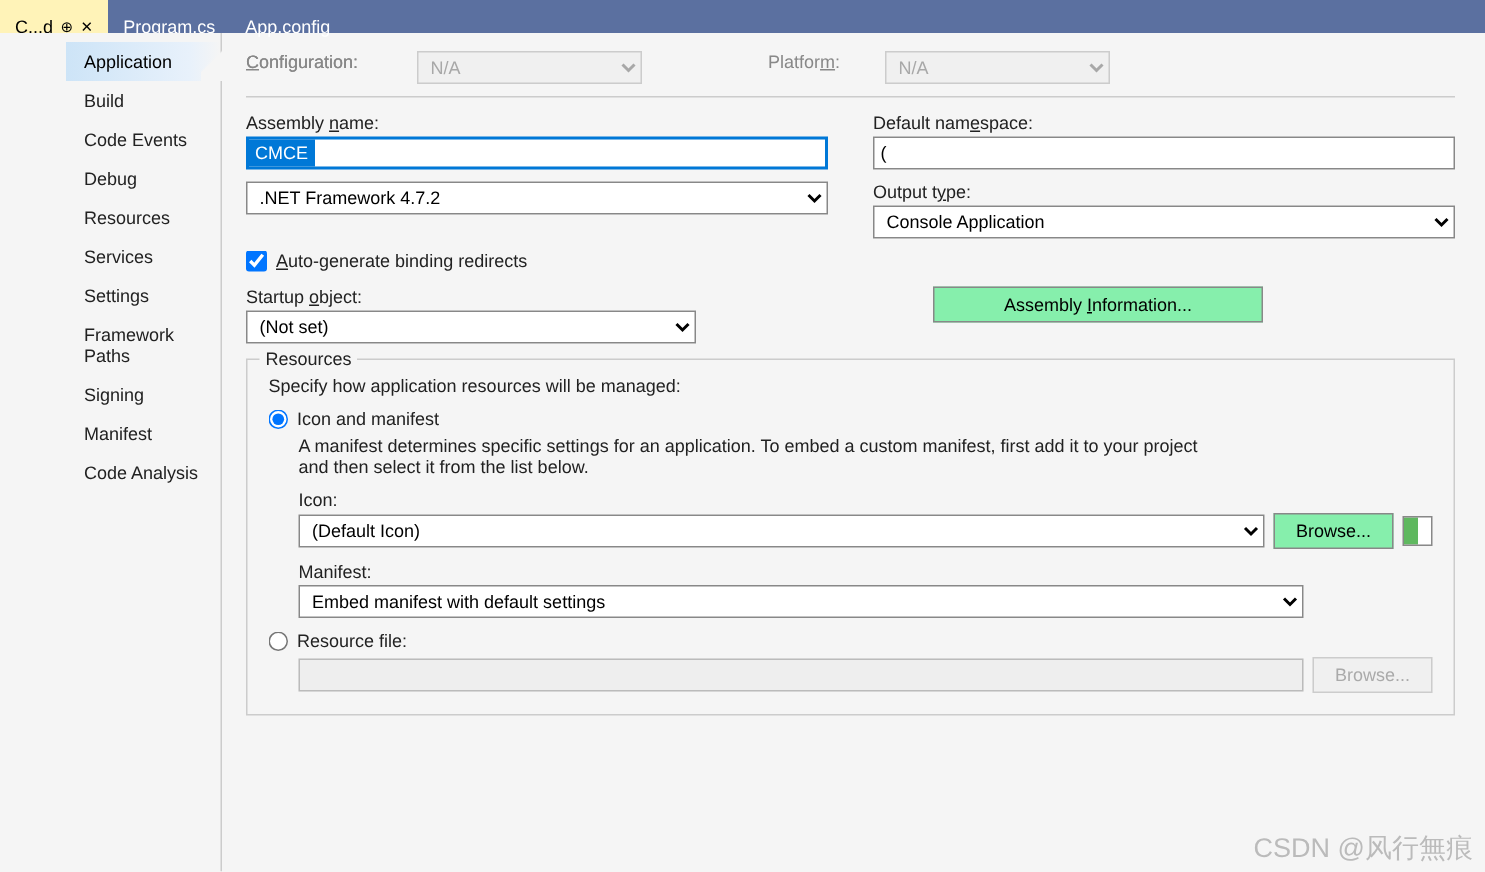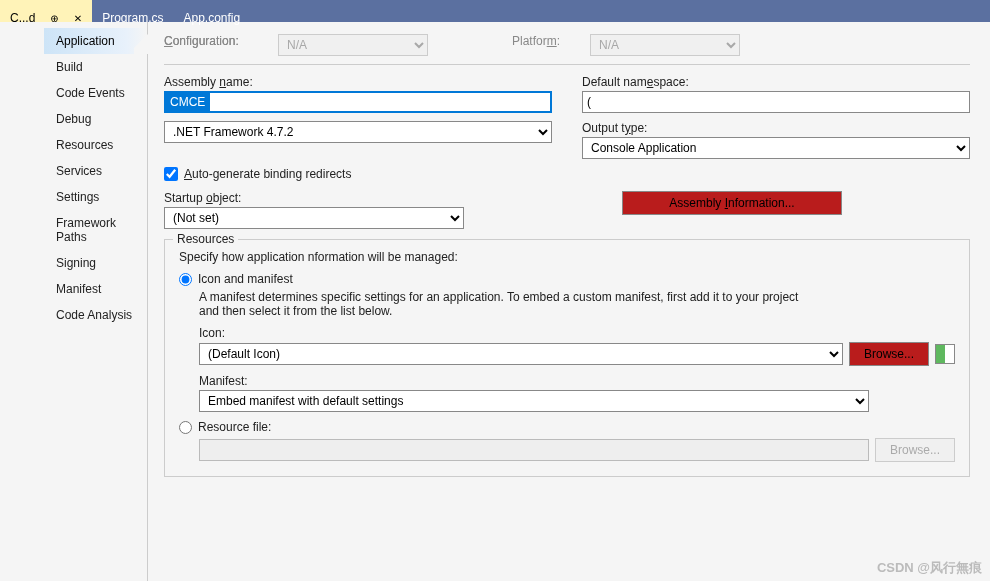--- a/index.html
+++ b/index.html
@@ -1,45 +1,45 @@
 <!DOCTYPE html>
 <html><head>
 <meta charset="utf-8">
 <style>
 * { box-sizing: border-box; margin: 0; padding: 0; font-family: 'Segoe UI', Tahoma, sans-serif; font-size: 12px; }
 body { background: #f5f5f5; width: 990px; height: 581px; overflow: hidden; }
 .tabs { display: flex; background: #5b70a0; height: 22px; }
-.tab { padding: 18px 10px; color: #fff; display: flex; align-items: center; gap: 15px; cursor: pointer; }
+.tab { padding: 18px 10px; color: #fff; display: flex; align-items: center; gap: 5px; cursor: pointer; }
 .tab.active { background: #fff3b8; color: #000; }
 .tab-icon { font-size: 10px; }
 .content { display: flex; height: calc(100% - 22px); }
 .sidebar { width: 148px; background: #f5f5f5; border-right: 1px solid #ccc; padding-top: 6px; padding-left: 44px; }
 .side-item { padding: 6px 12px; cursor: pointer; color: #222; }
 .side-item.active { background: linear-gradient(to right, #cde4f7, #e8f1fb 80%, transparent); color: #000; position: relative; }
 .side-item.active::after { content: ''; position: absolute; right: -1px; top: 0; bottom: 0; width: 14px; background: linear-gradient(135deg, transparent 48%, #f5f5f5 52%); }
 .main { flex: 1; padding: 12px 20px 12px 16px; overflow-y: auto; color: #222; }
 .row { display: flex; gap: 30px; margin-bottom: 8px; align-items: flex-start; }
 .col { flex: 1; display: flex; flex-direction: column; }
 .lbl { margin-bottom: 2px; color: #222; }
 .lbl.dis { color: #888; }
 input[type=text], select { width: 100%; height: 22px; border: 1px solid #888; padding: 0 4px; background: #fff; font-size: 12px; }
 input.selected { background: linear-gradient(to right, #0078d7 0, #0078d7 44px, #fff 44px); color: #fff; border: 2px solid #0078d7; }
 select:disabled, input:disabled { background: #eee; color: #888; border-color: #bbb; }
 .cb-row { display: flex; align-items: center; gap: 6px; margin: 6px 0 10px; }
 .cb-row input { width: 14px; height: 14px; }
-.btn { height: 24px; padding: 0 14px; border: 1px solid #888; background: #b91c1c; cursor: pointer; }
+.btn { height: 24px; padding: 0 14px; border: 1px solid #888; background: #86efac; cursor: pointer; }
 .btn:disabled { color: #aaa; border-color: #ccc; background: #f0f0f0; }
 .fieldset { border: 1px solid #ccc; padding: 10px 14px 14px; margin-top: 10px; position: relative; }
 .legend { position: absolute; top: -8px; left: 8px; background: #f5f5f5; padding: 0 4px; font-size: 12px; }
 .radio-row { display: flex; align-items: center; gap: 6px; margin: 8px 0 4px; }
 .desc { margin: 4px 0 8px 20px; color: #222; max-width: 620px; }
 .indent { margin-left: 20px; }
 .icon-row { display: flex; gap: 6px; align-items: center; }
 .icon-preview { width: 20px; height: 20px; border: 1px solid #888; background: linear-gradient(to right, #5fb85f 50%, #fff 50%); }
-.watermark { position: absolute; bottom: 4px; right: 8px; color: #bbb; font-size: 13px; font-weight: bold; }
+.watermark { position: absolute; bottom: 4px; right: 8px; color: #bbb; font-size: 18px; }
 hr { border: none; border-top: 1px solid #ccc; margin: 6px 0 10px; }
 u { text-decoration: underline; }
 </style>
 </head>
 <body>
 
 <div class="tabs">
   <div class="tab active">
     <span>C...d</span>
     <span class="tab-icon">⊕</span>
@@ -116,21 +116,21 @@
         <span class="lbl">Startup <u>o</u>bject:</span>
         <select><option>(Not set)</option></select>
       </div>
       <div class="col" style="justify-content:flex-end;align-items:center">
         <button class="btn" style="width:220px">Assembly <u>I</u>nformation...</button>
       </div>
     </div>
 
     <div class="fieldset">
       <span class="legend">Resources</span>
-      <div>Specify how application nformation will be managed:</div>
+      <div>Specify how application resources will be managed:</div>
 
       <div class="radio-row">
         <input type="radio" name="res" checked="" style="">
         <span>Icon and manifest</span>
       </div>
       <div class="desc">A manifest determines specific settings for an application. To embed a custom manifest, first add it to your project and then select it from the list below.</div>
 
       <div class="indent">
         <div class="lbl">Icon:</div>
         <div class="icon-row">

